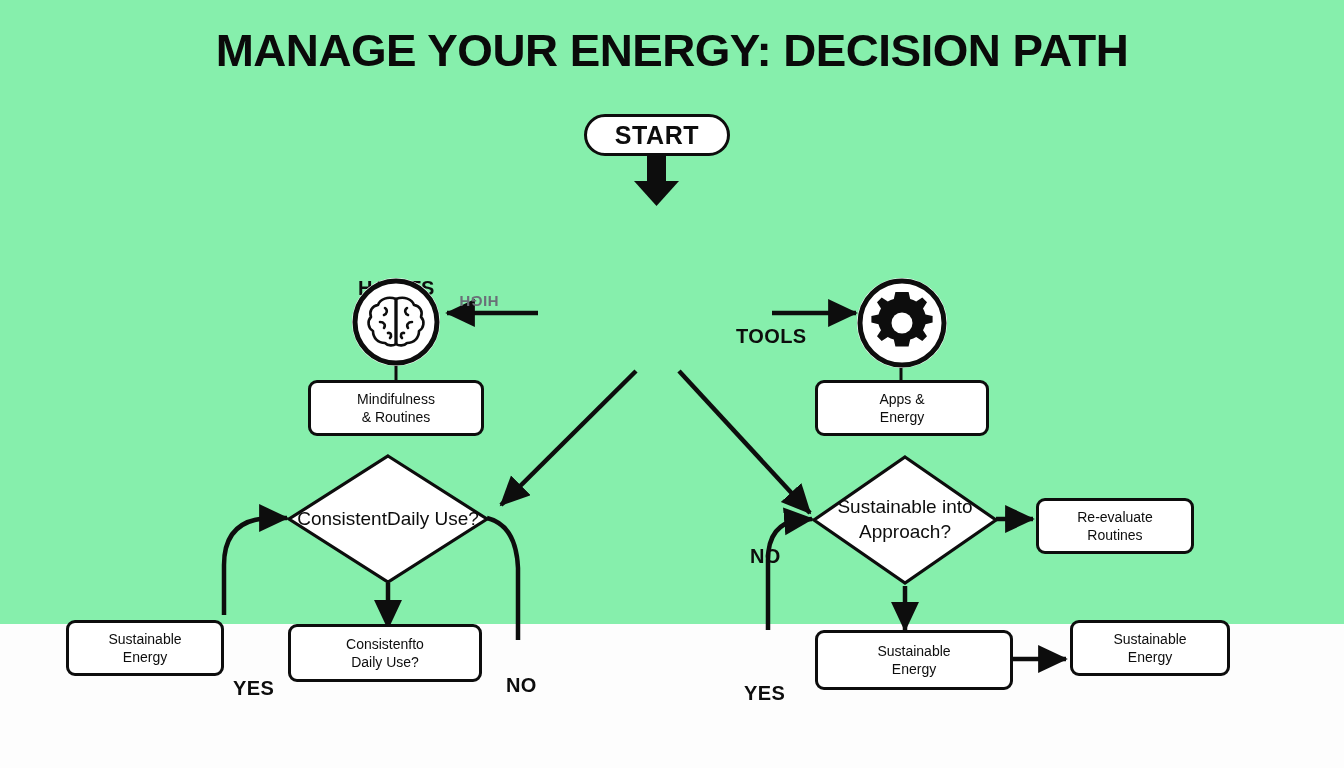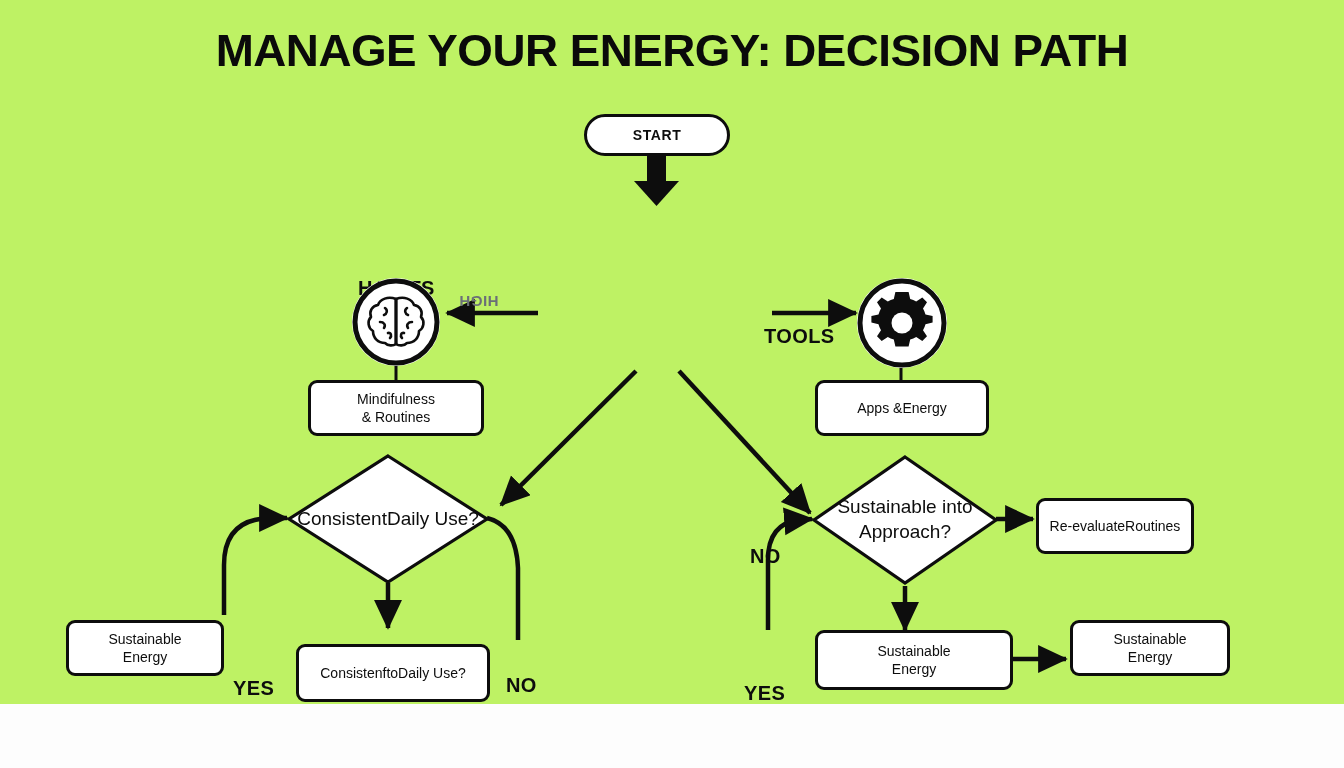--- a/index.html
+++ b/index.html
@@ -10,22 +10,22 @@
     width: 1344px;
     height: 768px;
     background: #fdfdfd;
     font-family: "Liberation Sans", sans-serif;
     overflow: hidden;
     position: relative;
   }
   #canvas {
     position: relative;
     width: 1344px;
-    height: 704px;
-    background: #bef264;
+    height: 624px;
+    background: #86efac;
   }
   .edges {
     position: absolute;
     left: 0;
     top: 0;
     width: 1344px;
     height: 768px;
     pointer-events: none;
   }
   .node {
@@ -49,21 +49,21 @@
     letter-spacing: -0.5px;
     color: #0a0a0a;
     font-family: "Liberation Sans", sans-serif;
     transform: scaleX(1.04);
   }
   
   .pill {
     border: 3.5px solid #0d0d0d;
     border-radius: 32px;
     background: #ffffff;
-    font-size: 14px;
+    font-size: 25px;
     font-weight: bold;
     letter-spacing: 0.6px;
   }
   
   .box {
     border: 3px solid #0d0d0d;
     border-radius: 9px;
     background: #ffffff;
     font-size: 14px;
     line-height: 1.32;
@@ -201,40 +201,40 @@
 
   <div class="ghost" style="left:459px; top:293px;">
     <span>HIGH</span>
   </div>
 
   <div class="node box" style="left:308px; top:380px; width:176px; height:56px; flex-direction:column;">
     <span>Mindifulness</span>
     <span>&amp; Routines</span>
   </div>
 
-  <div class="elabel" style="left:764px; top:288px;">
+  <div class="elabel" style="left:736px; top:288px;">
     <span>TOOLS</span>
   </div>
 
   <div class="icon-circle" style="left:857px; top:278px; width:90px; height:90px;">
     <svg width="90" height="90" viewBox="0 0 90 90" xmlns="http://www.w3.org/2000/svg">
       <circle cx="45" cy="45" r="42" fill="#ffffff" stroke="#0d0d0d" stroke-width="5"></circle>
       <path fill="#0d0d0d" d="
         M45,14
         l6.6,0 l1.6,7.1 a25,25 0 0 1 6.0,2.5 l6.1,-4.0 l4.7,4.7 l-4.0,6.1
         a25,25 0 0 1 2.5,6.0 l7.1,1.6 l0,6.6 l-7.1,1.6 a25,25 0 0 1 -2.5,6.0
         l4.0,6.1 l-4.7,4.7 l-6.1,-4.0 a25,25 0 0 1 -6.0,2.5 l-1.6,7.1 l-6.6,0
         l-6.6,0 l-1.6,-7.1 a25,25 0 0 1 -6.0,-2.5 l-6.1,4.0 l-4.7,-4.7 l4.0,-6.1
         a25,25 0 0 1 -2.5,-6.0 l-7.1,-1.6 l0,-6.6 l7.1,-1.6 a25,25 0 0 1 2.5,-6.0
         l-4.0,-6.1 l4.7,-4.7 l6.1,4.0 a25,25 0 0 1 6.0,-2.5 l1.6,-7.1 z"></path>
       <circle cx="45" cy="45" r="10.5" fill="#ffffff"></circle>
     </svg>
   </div>
 
-  <div class="node box" style="left:815px; top:380px; width:174px; height:56px; flex-direction:row;">
+  <div class="node box" style="left:815px; top:380px; width:174px; height:56px; flex-direction:column;">
     <span>Apps &amp;</span>
     <span>Energy</span>
   </div>
 
   <div class="diamond-wrap" style="left:287px; top:454px; width:202px; height:130px;">
     <svg width="202" height="130" viewBox="0 0 202 130" xmlns="http://www.w3.org/2000/svg">
       <polygon points="101,2 200,65 101,128 2,65" fill="#ffffff" stroke="#0d0d0d" stroke-width="3.2"></polygon>
     </svg>
     <div class="diamond-label" style="flex-direction:row;">
       <span>Consistent</span>
@@ -245,21 +245,21 @@
   <div class="diamond-wrap" style="left:812px; top:455px; width:186px; height:130px;">
     <svg width="186" height="130" viewBox="0 0 186 130" xmlns="http://www.w3.org/2000/svg">
       <polygon points="93,2 184,65 93,128 2,65" fill="#ffffff" stroke="#0d0d0d" stroke-width="3.2"></polygon>
     </svg>
     <div class="diamond-label" style="flex-direction:column;">
       <span>Sustainable into</span>
       <span>Approach?</span>
     </div>
   </div>
 
-  <div class="node box" style="left:1036px; top:498px; width:158px; height:56px; ">
+  <div class="node box" style="left:1036px; top:498px; width:158px; height:56px; flex-direction:column;">
     <span>Re-evaluate</span>
     <span>Routines</span>
   </div>
 
   <div class="elabel" style="left:233px; top:640px;">
     <span>YES</span>
   </div>
   <div class="elabel" style="left:506px; top:637px;">
     <span>NO</span>
   </div>
@@ -268,21 +268,21 @@
   </div>
   <div class="elabel" style="left:744px; top:645px;">
     <span>YES</span>
   </div>
 
   <div class="node box" style="left:66px; top:620px; width:158px; height:56px; flex-direction:column;">
     <span>Sustainable</span>
     <span>Energy</span>
   </div>
 
-  <div class="node box" style="left:288px; top:644px; width:194px; height:58px; flex-direction:row;margin-left:8px;">
+  <div class="node box" style="left:288px; top:624px; width:194px; height:58px; flex-direction:column;">
     <span>Consistenfto</span>
     <span>Daily Use?</span>
   </div>
 
   <div class="node box" style="left:815px; top:630px; width:198px; height:60px; flex-direction:column;">
     <span>Sustainable</span>
     <span>Energy</span>
   </div>
 
   <div class="node box" style="left:1070px; top:620px; width:160px; height:56px; flex-direction:column;">

